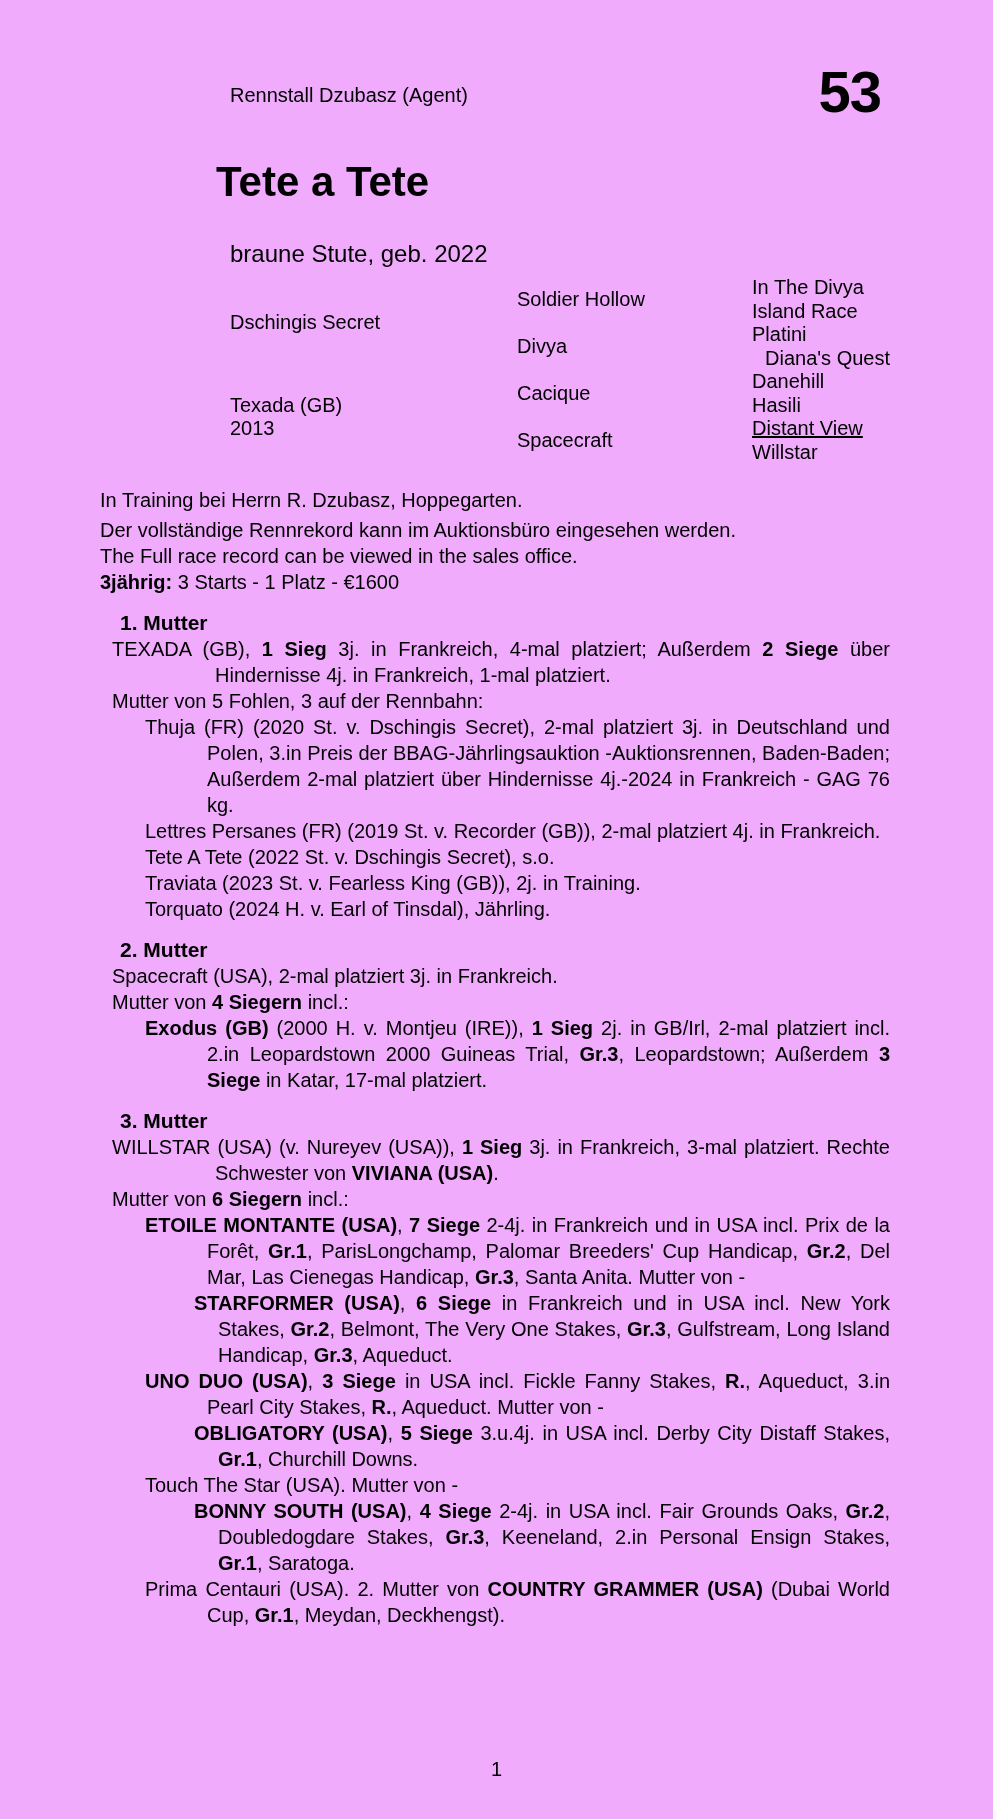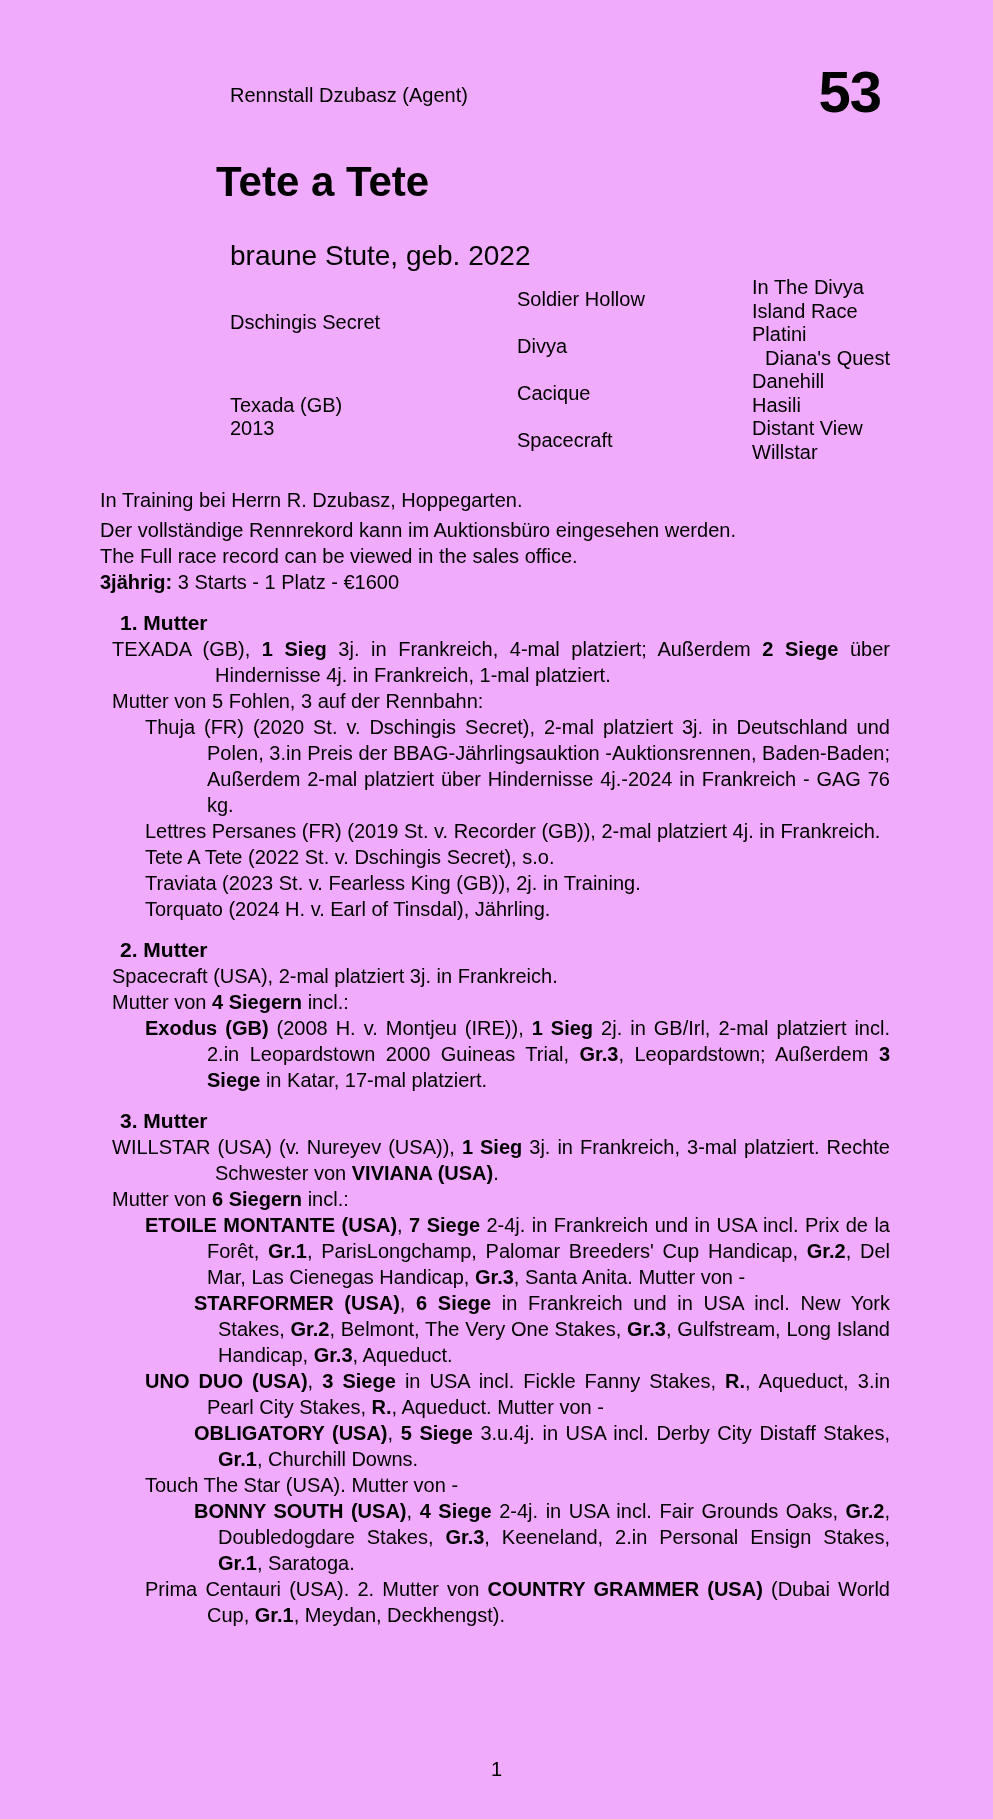--- a/index.html
+++ b/index.html
@@ -3,21 +3,21 @@
 <meta charset="utf-8">
 <style>
   html,body { margin:0; padding:0; background:#ffffff; }
   .page {
     position:relative; width:993px; height:1819px; background:#f0abfc;
     font-family:"Liberation Sans", sans-serif; color:#000; overflow:hidden;
   }
   .consignor { position:absolute; left:230px; top:84px; font-size:20px; }
   .lot { position:absolute; right:112px; top:58px; font-size:58px; font-weight:700; letter-spacing:-1px; }
   .title { position:absolute; left:216px; top:158px; font-size:42px; font-weight:700; }
-  .subtitle { position:absolute; left:230px; top:240px; font-size:28px; }
+  .subtitle { position:absolute; left:230px; top:240px; font-size:24px; }
 
   .pedigree {
     position:absolute; left:230px; top:276px; width:660px;
     display:grid; grid-template-columns:287px 235px 1fr; grid-auto-rows:23.5px;
     font-size:20px;
   }
   .pedigree .cell { display:flex; flex-direction:column; justify-content:center; line-height:23.5px; }
 
   .body {
     position:absolute; left:100px; top:487px; width:790px;
@@ -76,21 +76,21 @@
       </div>
       <div class="cell" style="grid-area: 4 / 3 / span 1; align-items: flex-end;">
         <div>Diana's Quest</div>
       </div>
       <div class="cell" style="grid-area: 5 / 3 / span 1;">
         <div>Danehill</div>
       </div>
       <div class="cell" style="grid-area: 6 / 3 / span 1;">
         <div>Hasili</div>
       </div>
-      <div class="cell" style="grid-area: 7 / 3 / span 1;">
+      <div class="cell" style="grid-area: 7 / 3 / span 1; text-decoration: underline;">
         <div>Distant View</div>
       </div>
       <div class="cell" style="grid-area: 8 / 3 / span 1;">
         <div>Willstar</div>
       </div>
     </div>
 
   <div class="body">
       <div class="para intro"><span>In Training bei Herrn R. Dzubasz, Hoppegarten.</span></div>
       <div class="para plain"><span>Der vollständige Rennrekord kann im Auktionsbüro eingesehen werden.</span></div>
@@ -100,21 +100,21 @@
       <div class="para dam"><span>TEXADA (GB), </span><span class="b">1 Sieg</span><span> 3j. in Frankreich, 4-mal platziert; Außerdem </span><span class="b">2 Siege</span><span> über Hindernisse 4j. in Frankreich, 1-mal platziert.</span></div>
       <div class="para info"><span>Mutter von 5 Fohlen, 3 auf der Rennbahn:</span></div>
       <div class="para l1"><span>Thuja (FR) (2020 St. v. Dschingis Secret), 2-mal platziert 3j. in Deutschland und Polen, 3.in Preis der BBAG-Jährlingsauktion -Auktionsrennen, Baden-Baden; Außerdem 2-mal platziert über Hindernisse 4j.-2024 in Frankreich - GAG 76 kg.</span></div>
       <div class="para l1"><span>Lettres Persanes (FR) (2019 St. v. Recorder (GB)), 2-mal platziert 4j. in Frankreich.</span></div>
       <div class="para l1"><span>Tete A Tete (2022 St. v. Dschingis Secret), s.o.</span></div>
       <div class="para l1"><span>Traviata (2023 St. v. Fearless King (GB)), 2j. in Training.</span></div>
       <div class="para l1"><span>Torquato (2024 H. v. Earl of Tinsdal), Jährling.</span></div>
       <div class="para heading"><span class="b">2. Mutter</span></div>
       <div class="para dam"><span>Spacecraft (USA), 2-mal platziert 3j. in Frankreich.</span></div>
       <div class="para info"><span>Mutter von </span><span class="b">4 Siegern</span><span> incl.:</span></div>
-      <div class="para l1"><span class="b">Exodus (GB)</span><span> (2008 H. v. Montjeu (IRE)), </span><span class="b">1 Sieg</span><span> 2j. in GB/Irl, 2-mal platziert incl. 2.in Leopardstown 2000 Guineas Trial, </span><span class="b">Gr.3</span><span>, Leopardstown; Außerdem </span><span class="b">3 Siege</span><span> in Katar, 17-mal platziert.</span></div>
+      <div class="para l1"><span class="b">Exodus (GB)</span><span> (2000 H. v. Montjeu (IRE)), </span><span class="b">1 Sieg</span><span> 2j. in GB/Irl, 2-mal platziert incl. 2.in Leopardstown 2000 Guineas Trial, </span><span class="b">Gr.3</span><span>, Leopardstown; Außerdem </span><span class="b">3 Siege</span><span> in Katar, 17-mal platziert.</span></div>
       <div class="para heading"><span class="b">3. Mutter</span></div>
       <div class="para dam"><span>WILLSTAR (USA) (v. Nureyev (USA)), </span><span class="b">1 Sieg</span><span> 3j. in Frankreich, 3-mal platziert. Rechte Schwester von </span><span class="b">VIVIANA (USA)</span><span>.</span></div>
       <div class="para info"><span>Mutter von </span><span class="b">6 Siegern</span><span> incl.:</span></div>
       <div class="para l1"><span class="b">ETOILE MONTANTE (USA)</span><span>, </span><span class="b">7 Siege</span><span> 2-4j. in Frankreich und in USA incl. Prix de la Forêt, </span><span class="b">Gr.1</span><span>, ParisLongchamp, Palomar Breeders' Cup Handicap, </span><span class="b">Gr.2</span><span>, Del Mar, Las Cienegas Handicap, </span><span class="b">Gr.3</span><span>, Santa Anita. Mutter von -</span></div>
       <div class="para l2"><span class="b">STARFORMER (USA)</span><span>, </span><span class="b">6 Siege</span><span> in Frankreich und in USA incl. New York Stakes, </span><span class="b">Gr.2</span><span>, Belmont, The Very One Stakes, </span><span class="b">Gr.3</span><span>, Gulfstream, Long Island Handicap, </span><span class="b">Gr.3</span><span>, Aqueduct.</span></div>
       <div class="para l1"><span class="b">UNO DUO (USA)</span><span>, </span><span class="b">3 Siege</span><span> in USA incl. Fickle Fanny Stakes, </span><span class="b">R.</span><span>, Aqueduct, 3.in Pearl City Stakes, </span><span class="b">R.</span><span>, Aqueduct. Mutter von -</span></div>
       <div class="para l2"><span class="b">OBLIGATORY (USA)</span><span>, </span><span class="b">5 Siege</span><span> 3.u.4j. in USA incl. Derby City Distaff Stakes, </span><span class="b">Gr.1</span><span>, Churchill Downs.</span></div>
       <div class="para l1"><span>Touch The Star (USA). Mutter von -</span></div>
       <div class="para l2"><span class="b">BONNY SOUTH (USA)</span><span>, </span><span class="b">4 Siege</span><span> 2-4j. in USA incl. Fair Grounds Oaks, </span><span class="b">Gr.2</span><span>, Doubledogdare Stakes, </span><span class="b">Gr.3</span><span>, Keeneland, 2.in Personal Ensign Stakes, </span><span class="b">Gr.1</span><span>, Saratoga.</span></div>
       <div class="para l1"><span>Prima Centauri (USA). 2. Mutter von </span><span class="b">COUNTRY GRAMMER (USA)</span><span> (Dubai World Cup, </span><span class="b">Gr.1</span><span>, Meydan, Deckhengst).</span></div>

